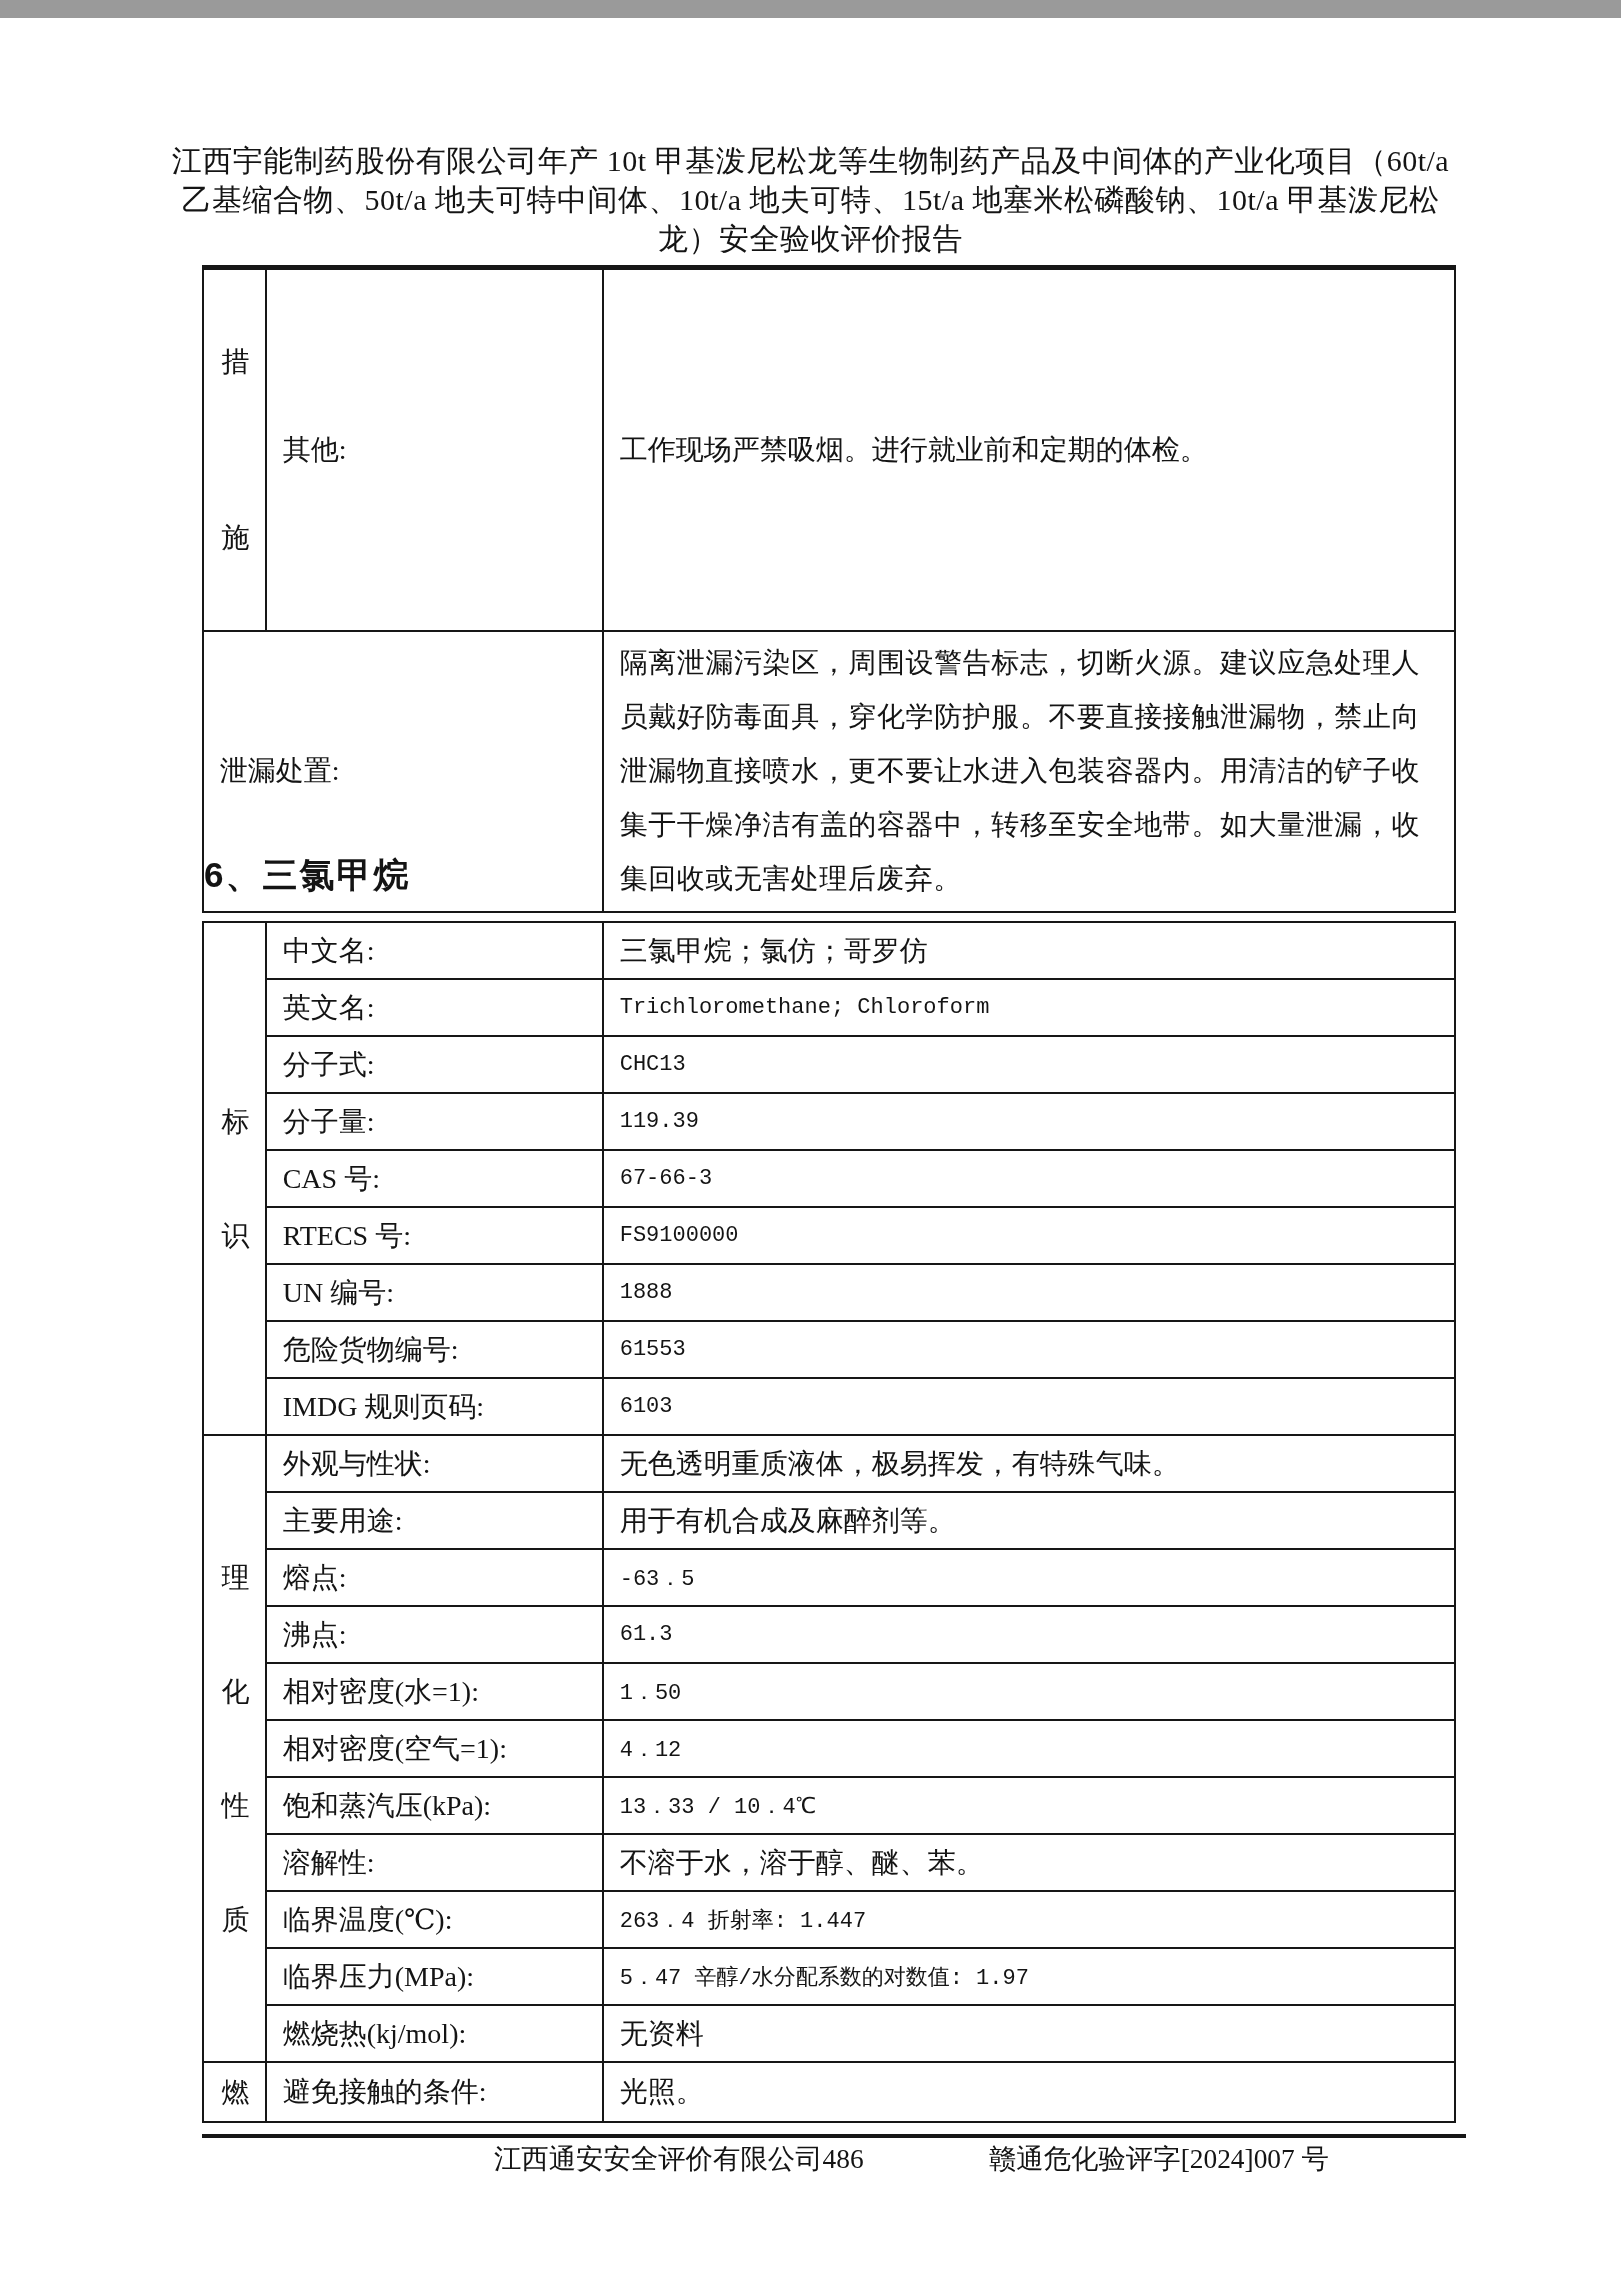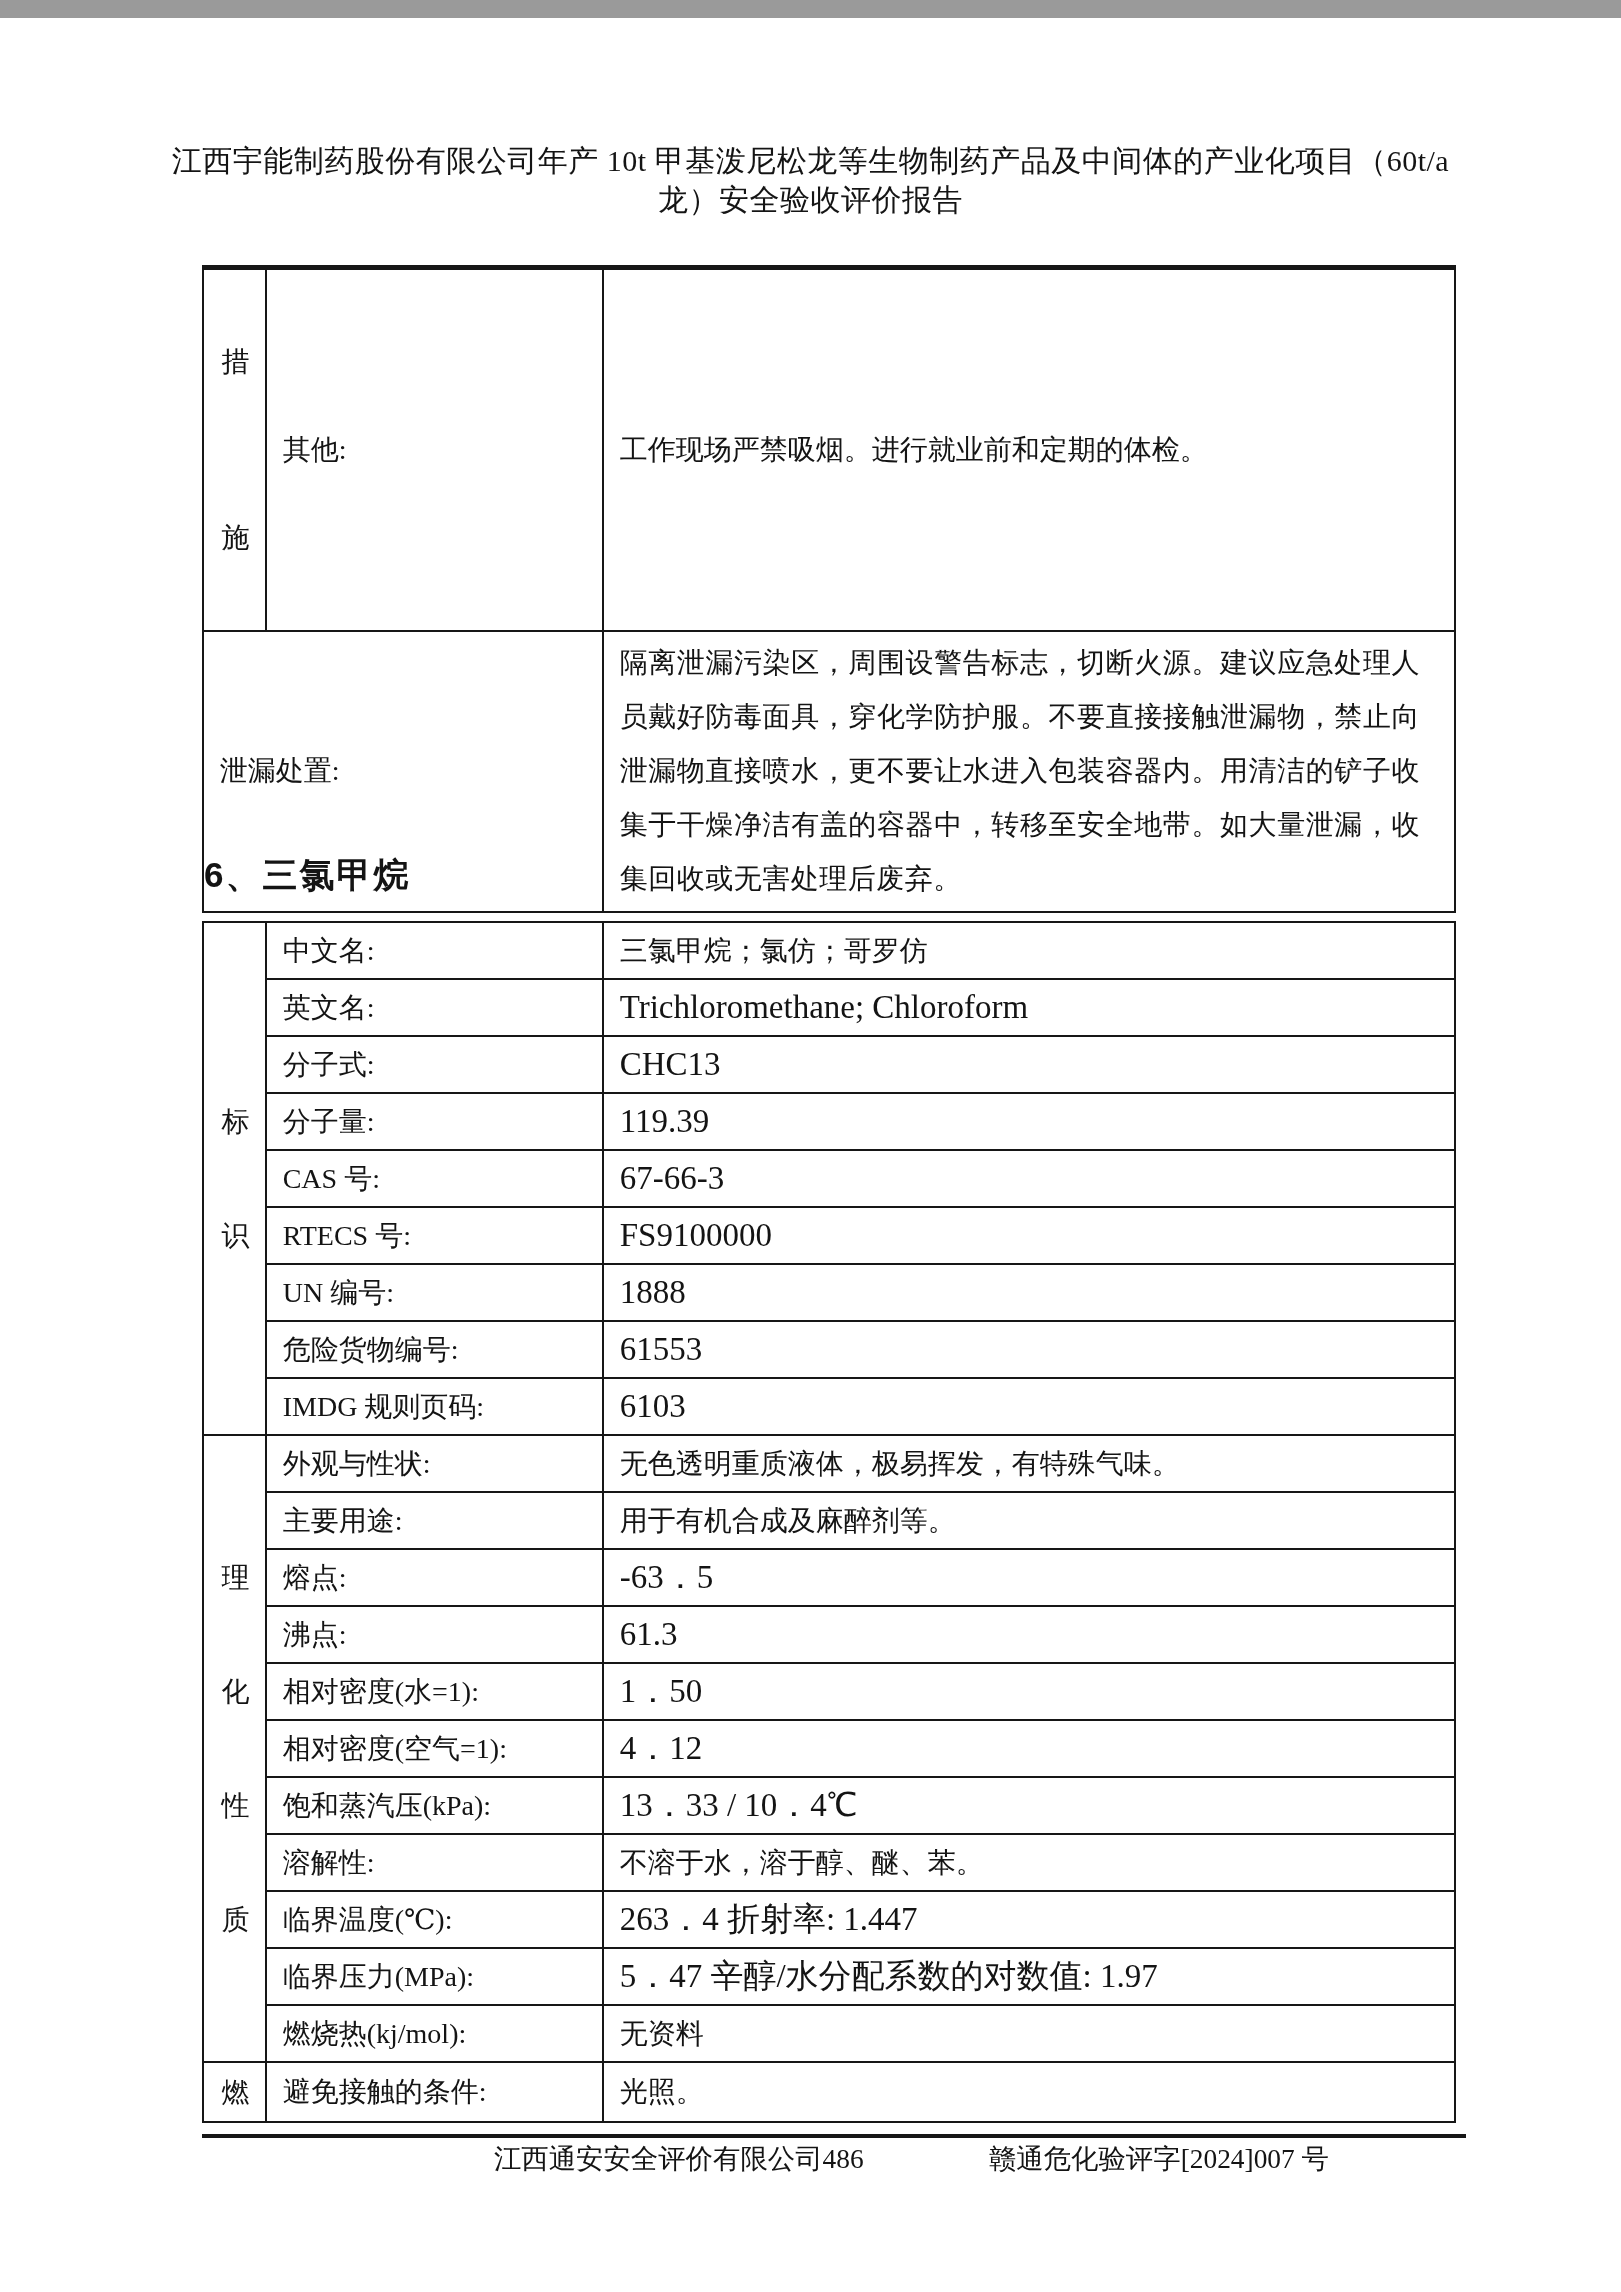--- a/index.html
+++ b/index.html
@@ -54,21 +54,21 @@
   .section-heading{
     position:absolute;left:204px;top:835px;
     font-family:"Liberation Sans","DejaVu Sans",sans-serif;
     font-size:35px;font-weight:bold;line-height:43px;
     letter-spacing:2px;
   }
   
   #chemical-table{top:903px;}
   #chemical-table tr{height:57px;}
   #chemical-table tr.r-last{height:60px;}
-  .mono{font-family:Liberation Serif, serif;font-size:33px;}
+  .mono{font-family:Liberation Mono, monospace;font-size:22px;}
   
   .footer-rule{
     position:absolute;left:202px;top:2116px;width:1264px;height:3.9px;
     background:#161616;
   }
   .footer-row{
     position:absolute;left:202px;top:2125px;width:1264px;
     display:flex;align-items:center;
     font-size:27.4px;line-height:33px;
   }
@@ -76,20 +76,21 @@
   .footer-page{flex:0 0 auto;text-align:right;}
   .footer-doc{flex:1 1 0;text-align:center;padding-right:11.8px;}
 </style>
 </head>
 <body>
 
 <div class="page">
 
   <div class="doc-title">
     <div>江西宇能制药股份有限公司年产 10t 甲基泼尼松龙等生物制药产品及中间体的产业化项目（60t/a</div>
+    <div>乙基缩合物、50t/a 地夫可特中间体、10t/a 地夫可特、15t/a 地塞米松磷酸钠、10t/a 甲基泼尼松</div>
     <div>龙）安全验收评价报告</div>
   </div>
 
   <table class="grid" id="measures-table">
     <colgroup>
         <col class="c-section">
         <col class="c-label">
         <col class="c-value">
       </colgroup>
     <tbody>

